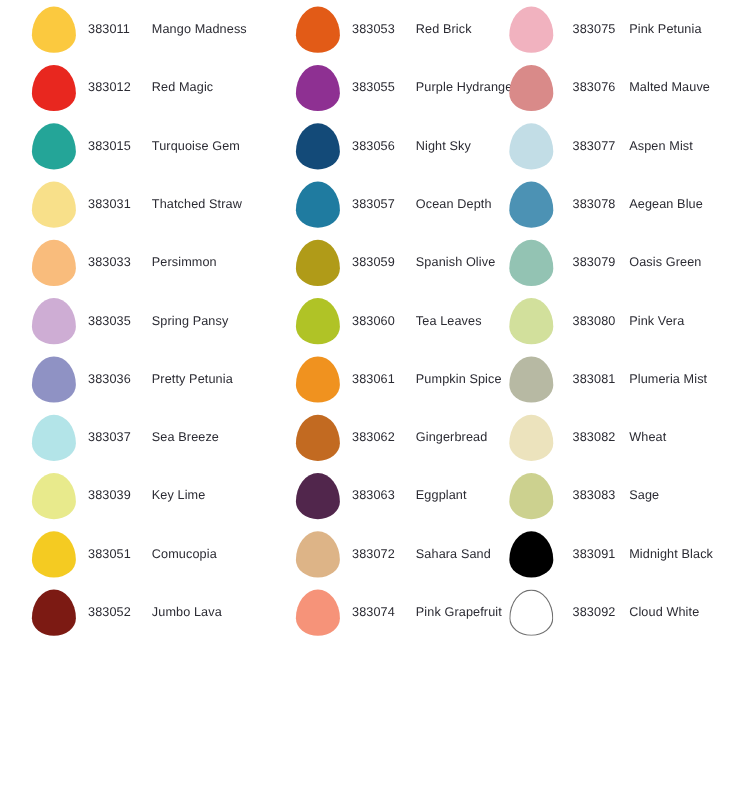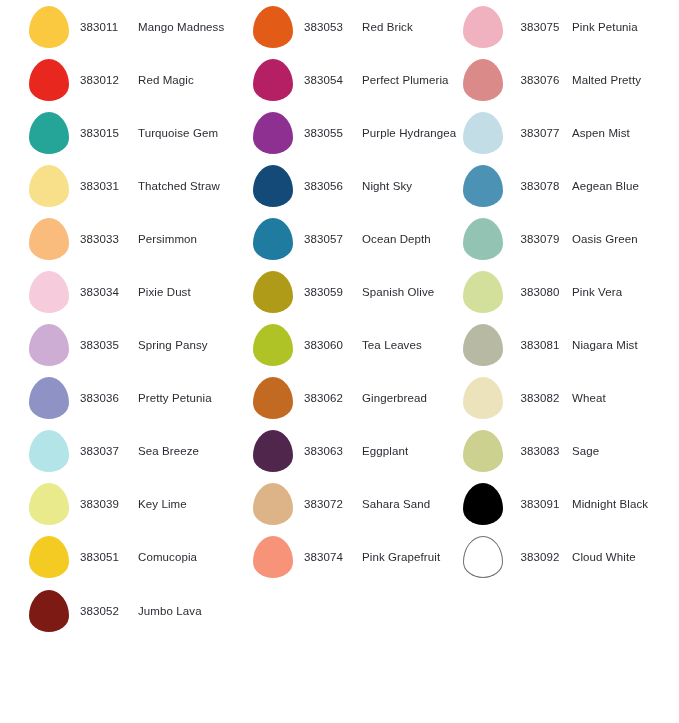--- a/index.html
+++ b/index.html
@@ -20,21 +20,21 @@
     width: 679px;
     height: 723px;
     box-sizing: border-box;
   }
   .column {
     position: absolute;
     top: 0;
     width: 220px;
   }
   #column-1 { left: 26px; }
-  #column-2 { left: 250px; }
+  #column-2 { left: 266px; }
   #column-3 { left: 460px; text-align: center; }
 
   .swatch-row {
     position: relative;
     height: 53.1px;
     display: flex;
     align-items: center;
   }
   .swatch-chip-wrap {
     width: 46px;
@@ -118,29 +118,20 @@
         <div class="swatch-chip-wrap">
           <div class="swatch-chip" style="background: rgb(249, 188, 124);"></div>
         </div>
         <div class="swatch-label">
           <span class="swatch-code">383033</span>
           <span class="swatch-name">Persimmon</span>
         </div>
       </div>
       <div class="swatch-row">
         <div class="swatch-chip-wrap">
-          <div class="swatch-chip" style="background: rgb(246, 204, 220);"></div>
-        </div>
-        <div class="swatch-label">
-          <span class="swatch-code">383034</span>
-          <span class="swatch-name">Pixie Dust</span>
-        </div>
-      </div>
-      <div class="swatch-row">
-        <div class="swatch-chip-wrap">
           <div class="swatch-chip" style="background: rgb(206, 173, 212);"></div>
         </div>
         <div class="swatch-label">
           <span class="swatch-code">383035</span>
           <span class="swatch-name">Spring Pansy</span>
         </div>
       </div>
       <div class="swatch-row">
         <div class="swatch-chip-wrap">
           <div class="swatch-chip" style="background: rgb(143, 146, 196);"></div>
@@ -192,29 +183,20 @@
         <div class="swatch-chip-wrap">
           <div class="swatch-chip" style="background: rgb(226, 91, 23);"></div>
         </div>
         <div class="swatch-label">
           <span class="swatch-code">383053</span>
           <span class="swatch-name">Red Brick</span>
         </div>
       </div>
       <div class="swatch-row">
         <div class="swatch-chip-wrap">
-          <div class="swatch-chip" style="background: rgb(181, 31, 99);"></div>
-        </div>
-        <div class="swatch-label">
-          <span class="swatch-code">383054</span>
-          <span class="swatch-name">Perfect Plumeria</span>
-        </div>
-      </div>
-      <div class="swatch-row">
-        <div class="swatch-chip-wrap">
           <div class="swatch-chip" style="background: rgb(142, 48, 146);"></div>
         </div>
         <div class="swatch-label">
           <span class="swatch-code">383055</span>
           <span class="swatch-name">Purple Hydrangea</span>
         </div>
       </div>
       <div class="swatch-row">
         <div class="swatch-chip-wrap">
           <div class="swatch-chip" style="background: rgb(19, 74, 120);"></div>
@@ -246,20 +228,29 @@
         <div class="swatch-chip-wrap">
           <div class="swatch-chip" style="background: rgb(176, 195, 38);"></div>
         </div>
         <div class="swatch-label">
           <span class="swatch-code">383060</span>
           <span class="swatch-name">Tea Leaves</span>
         </div>
       </div>
       <div class="swatch-row">
         <div class="swatch-chip-wrap">
+          <div class="swatch-chip" style="background: rgb(240, 146, 31);"></div>
+        </div>
+        <div class="swatch-label">
+          <span class="swatch-code">383061</span>
+          <span class="swatch-name">Pumpkin Spice</span>
+        </div>
+      </div>
+      <div class="swatch-row">
+        <div class="swatch-chip-wrap">
           <div class="swatch-chip" style="background: rgb(194, 106, 33);"></div>
         </div>
         <div class="swatch-label">
           <span class="swatch-code">383062</span>
           <span class="swatch-name">Gingerbread</span>
         </div>
       </div>
       <div class="swatch-row">
         <div class="swatch-chip-wrap">
           <div class="swatch-chip" style="background: rgb(81, 38, 76);"></div>
@@ -297,21 +288,21 @@
           <span class="swatch-code">383075</span>
           <span class="swatch-name">Pink Petunia</span>
         </div>
       </div>
       <div class="swatch-row">
         <div class="swatch-chip-wrap">
           <div class="swatch-chip" style="background: rgb(217, 138, 137);"></div>
         </div>
         <div class="swatch-label">
           <span class="swatch-code">383076</span>
-          <span class="swatch-name">Malted Pretty</span>
+          <span class="swatch-name">Malted Mauve</span>
         </div>
       </div>
       <div class="swatch-row">
         <div class="swatch-chip-wrap">
           <div class="swatch-chip" style="background: rgb(194, 221, 230);"></div>
         </div>
         <div class="swatch-label">
           <span class="swatch-code">383077</span>
           <span class="swatch-name">Aspen Mist</span>
         </div>
@@ -342,21 +333,21 @@
           <span class="swatch-code">383080</span>
           <span class="swatch-name">Pink Vera</span>
         </div>
       </div>
       <div class="swatch-row">
         <div class="swatch-chip-wrap">
           <div class="swatch-chip" style="background: rgb(183, 185, 163);"></div>
         </div>
         <div class="swatch-label">
           <span class="swatch-code">383081</span>
-          <span class="swatch-name">Niagara Mist</span>
+          <span class="swatch-name">Plumeria Mist</span>
         </div>
       </div>
       <div class="swatch-row">
         <div class="swatch-chip-wrap">
           <div class="swatch-chip" style="background: rgb(236, 227, 189);"></div>
         </div>
         <div class="swatch-label">
           <span class="swatch-code">383082</span>
           <span class="swatch-name">Wheat</span>
         </div>

